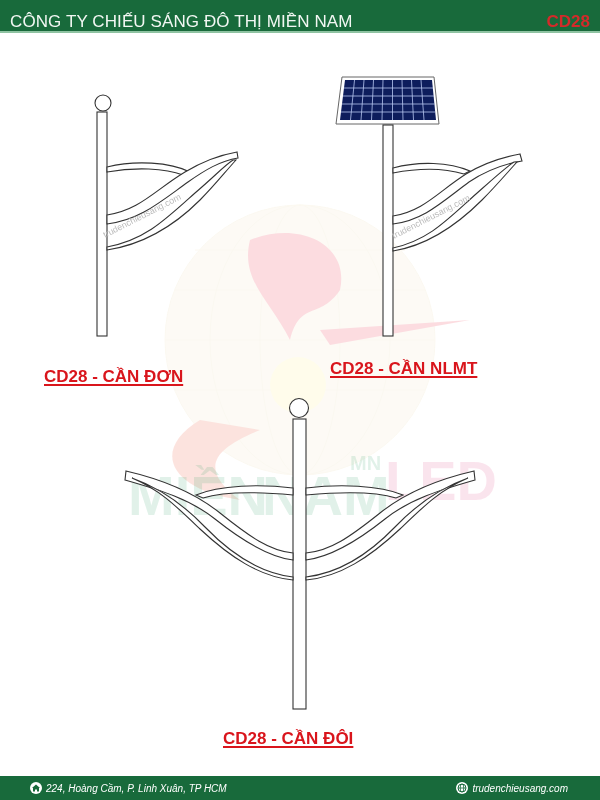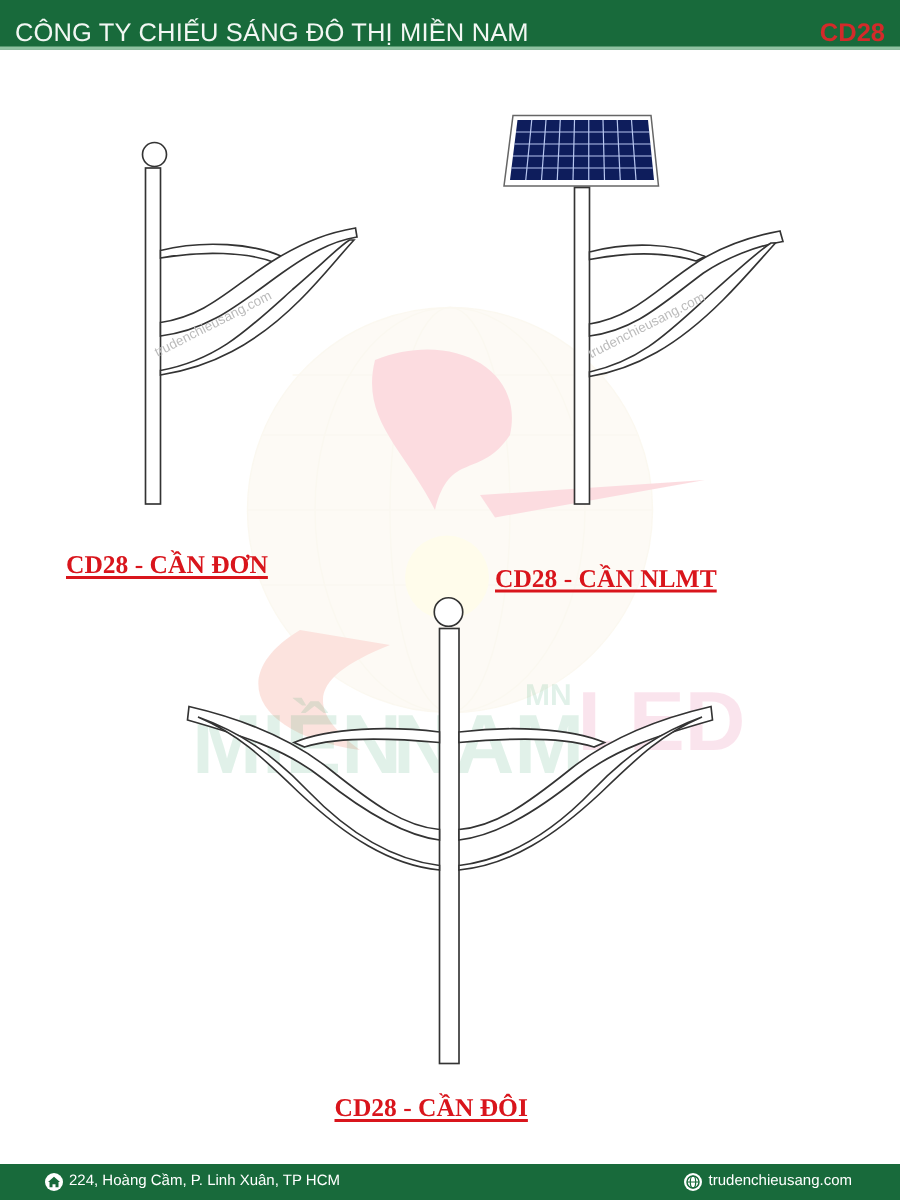--- a/index.html
+++ b/index.html
@@ -22,34 +22,34 @@
       font-family: "Liberation Sans", sans-serif;
       text-align: right;
     }
 
     .footer {
       position: absolute; left: 0; top: 776px; width: 600px; height: 24px;
       background: #186a3b;
       display: flex; align-items: center; justify-content: space-between;
       padding: 0 32px 0 30px;
     }
-    .footer-item { display: flex; gap: 4px; color: #ffffff; font-size: 10px; }
+    .footer-item { display: flex; align-items: center; gap: 4px; color: #ffffff; font-size: 10px; font-style: italic; }
     .footer-icon {
       width: 12px; height: 12px; border-radius: 50%; background: #ffffff;
       display: inline-flex; align-items: center; justify-content: center;
     }
 
     .watermark { position: absolute; left: 0; top: 0; width: 600px; height: 800px; pointer-events: none; }
 
     .drawing { position: absolute; }
 
     .caption {
       position: absolute; color: #d9151c; font-weight: bold; font-size: 17px;
       text-decoration: underline; text-decoration-thickness: 2px; text-underline-offset: 2px;
-      white-space: nowrap; font-family: Liberation Serif, serif;
+      white-space: nowrap; font-family: Liberation Sans, sans-serif;
     }
   </style>
 </head>
 <body>
 
 <div class="header">
   <span class="header-title">CÔNG TY CHIẾU SÁNG ĐÔ THỊ MIỀN NAM</span>
   <span class="header-code">CD28</span>
 </div>
 
@@ -130,21 +130,21 @@
     <path d="M6 76 C45 85 75 98 100 118 C130 142 150 156 173 158 L173 165 C150 162 125 148 95 124 C70 104 40 95 5 85 Z"></path>
     <path d="M12 83 C40 95 55 110 80 134 C110 162 140 182 173 185 L173 182 C140 178 110 158 85 132 C62 108 40 93 12 83 Z"></path>
 
     <path d="M186 93 C219 89 259 90 283 100 L276 103 C254 96 219 97 186 100 Z"></path>
     <path d="M354 76 C315 85 285 98 260 118 C230 142 210 156 186 158 L186 165 C210 162 235 148 265 124 C290 104 320 95 355 85 Z"></path>
     <path d="M348 83 C320 95 305 110 280 134 C250 162 220 182 186 185 L186 182 C220 178 250 158 275 132 C298 108 320 93 348 83 Z"></path>
   </g>
 </svg>
 
 <div class="caption" style="left:44px; top:367px;">CD28 - CẦN ĐƠN</div>
-<div class="caption" style="left:330px; top:376px;">CD28 - CẦN NLMT</div>
+<div class="caption" style="left:330px; top:359px;">CD28 - CẦN NLMT</div>
 <div class="caption" style="left:223px; top:729px;">CD28 - CẦN ĐÔI</div>
 
 <div class="footer">
   <div class="footer-item">
     <span class="footer-icon">
       <svg width="10" height="10" viewBox="0 0 10 10">
           <path d="M5 1.5 L9 5 L8 5 L8 8.5 L6 8.5 L6 6.5 L4 6.5 L4 8.5 L2 8.5 L2 5 L1 5 Z" fill="#186a3b"></path>
         </svg>
     </span>
     <span>224, Hoàng Cầm, P. Linh Xuân, TP HCM</span>

